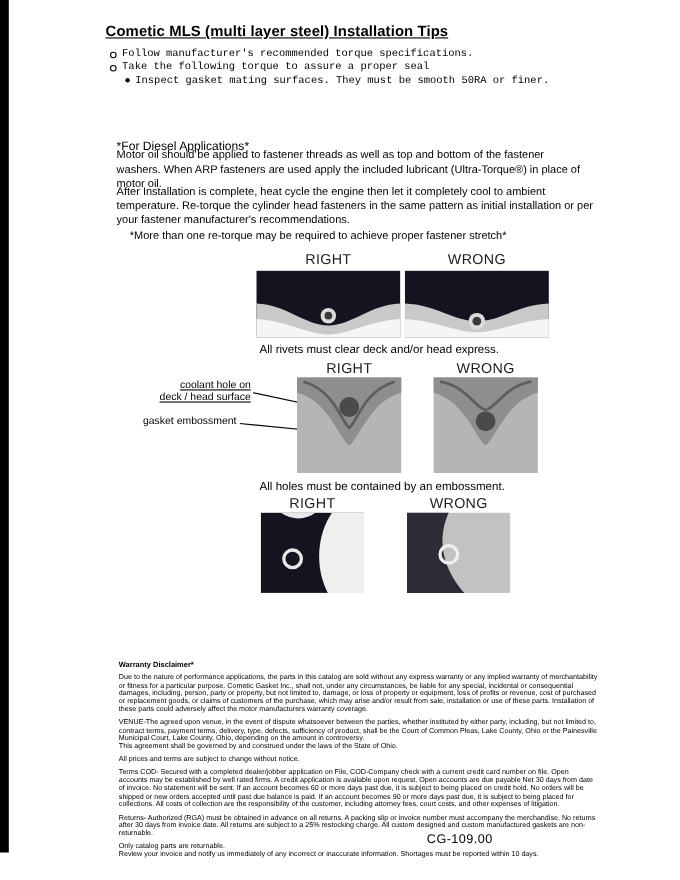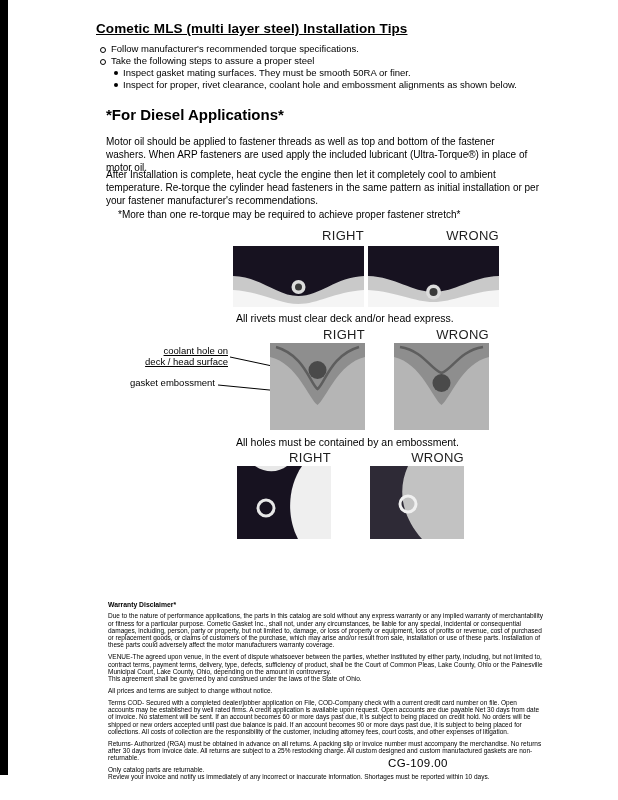--- a/index.html
+++ b/index.html
@@ -8,32 +8,32 @@
     font-family:"Liberation Sans", sans-serif; color:#000; overflow:hidden;
   }
   .leftbar { position:absolute; left:0; top:0; width:8px; height:775px; background:#000; }
 
   .title {
     position:absolute; left:96px; top:21px; margin:0;
     font-size:13.5px; font-weight:bold; text-decoration:underline; letter-spacing:.1px;
   }
 
   .bullets { position:absolute; left:100px; top:43px; width:450px; font-size:9.5px; line-height:12px; }
-  .bullet { display:flex; gap:5px; }
+  .bullet { display:flex; gap:5px;font-family:Liberation Mono, monospace; }
   .marker-o { flex:0 0 auto; width:4px; height:4px; border:1px solid #000; border-radius:50%; margin-top:3.5px; }
   .marker-dot { flex:0 0 auto; width:4px; height:4px; background:#000; border-radius:50%; margin-top:3.5px; }
   .sub { margin-left:14px; }
 
-  .diesel-heading { position:absolute; left:106px; top:106px; font-size:15px; font-weight:bold; }
+  .diesel-heading { position:absolute; left:106px; top:127px; font-size:11px; font-weight:normal; }
   .para { position:absolute; margin:0; font-size:10px; line-height:13px; }
   .p1 { left:106px; top:135px; width:428px; }
   .p2 { left:106px; top:168px; width:438px; }
   .note { position:absolute; left:118px; top:209px; font-size:10px; }
 
-  .dg-h { position:absolute; font-size:13px; color:#1d1d1d; text-align:right; letter-spacing:.3px; }
+  .dg-h { position:absolute; font-size:13px; color:#1d1d1d; text-align:center; letter-spacing:.3px; }
   .h-r1a { left:233px; top:228px; width:131px; }
   .h-r1b { left:368px; top:228px; width:131px; }
   .h-r2a { left:270px; top:327px; width:95px; }
   .h-r2b { left:394px; top:327px; width:95px; }
   .h-r3a { left:237px; top:450px; width:94px; }
   .h-r3b { left:370px; top:450px; width:94px; }
 
   .panel { position:absolute; display:block; }
   .pn-r1a { left:233px; top:246px; }
   .pn-r1b { left:368px; top:246px; }
@@ -67,30 +67,26 @@
 
   <h1 class="title">Cometic MLS (multi layer steel) Installation Tips</h1>
 
   <div class="bullets">
     <div class="bullet">
       <span class="marker-o"></span>
       <span>Follow manufacturer's recommended torque specifications.</span>
     </div>
     <div class="bullet">
       <span class="marker-o"></span>
-      <span>Take the following steps to assure a proper steel</span>
+      <span>Take the following torque to assure a proper seal</span>
     </div>
     <div class="sub">
       <div class="bullet">
         <span class="marker-dot"></span>
         <span>Inspect gasket mating surfaces.  They must be smooth 50RA or finer.</span>
-      </div>
-      <div class="bullet">
-        <span class="marker-dot"></span>
-        <span>Inspect for proper, rivet clearance, coolant hole and embossment alignments as shown below.</span>
       </div>
     </div>
   </div>
 
   <div class="diesel-heading">*For Diesel Applications*</div>
   <p class="para p2">After Installation is complete, heat cycle the engine then let it completely cool to ambient temperature. Re-torque the cylinder head fasteners in the same pattern as initial installation or per your fastener manufacturer's recommendations.</p>
   <p class="para p1">Motor oil should be applied to fastener threads as well as top and bottom of the fastener washers. When ARP fasteners are used apply the included lubricant (Ultra-Torque®) in place of motor oil.</p>
   <div class="note">*More than one re-torque may be required to achieve proper fastener stretch*</div>
 
   <div class="dg-h h-r1a">RIGHT</div>

